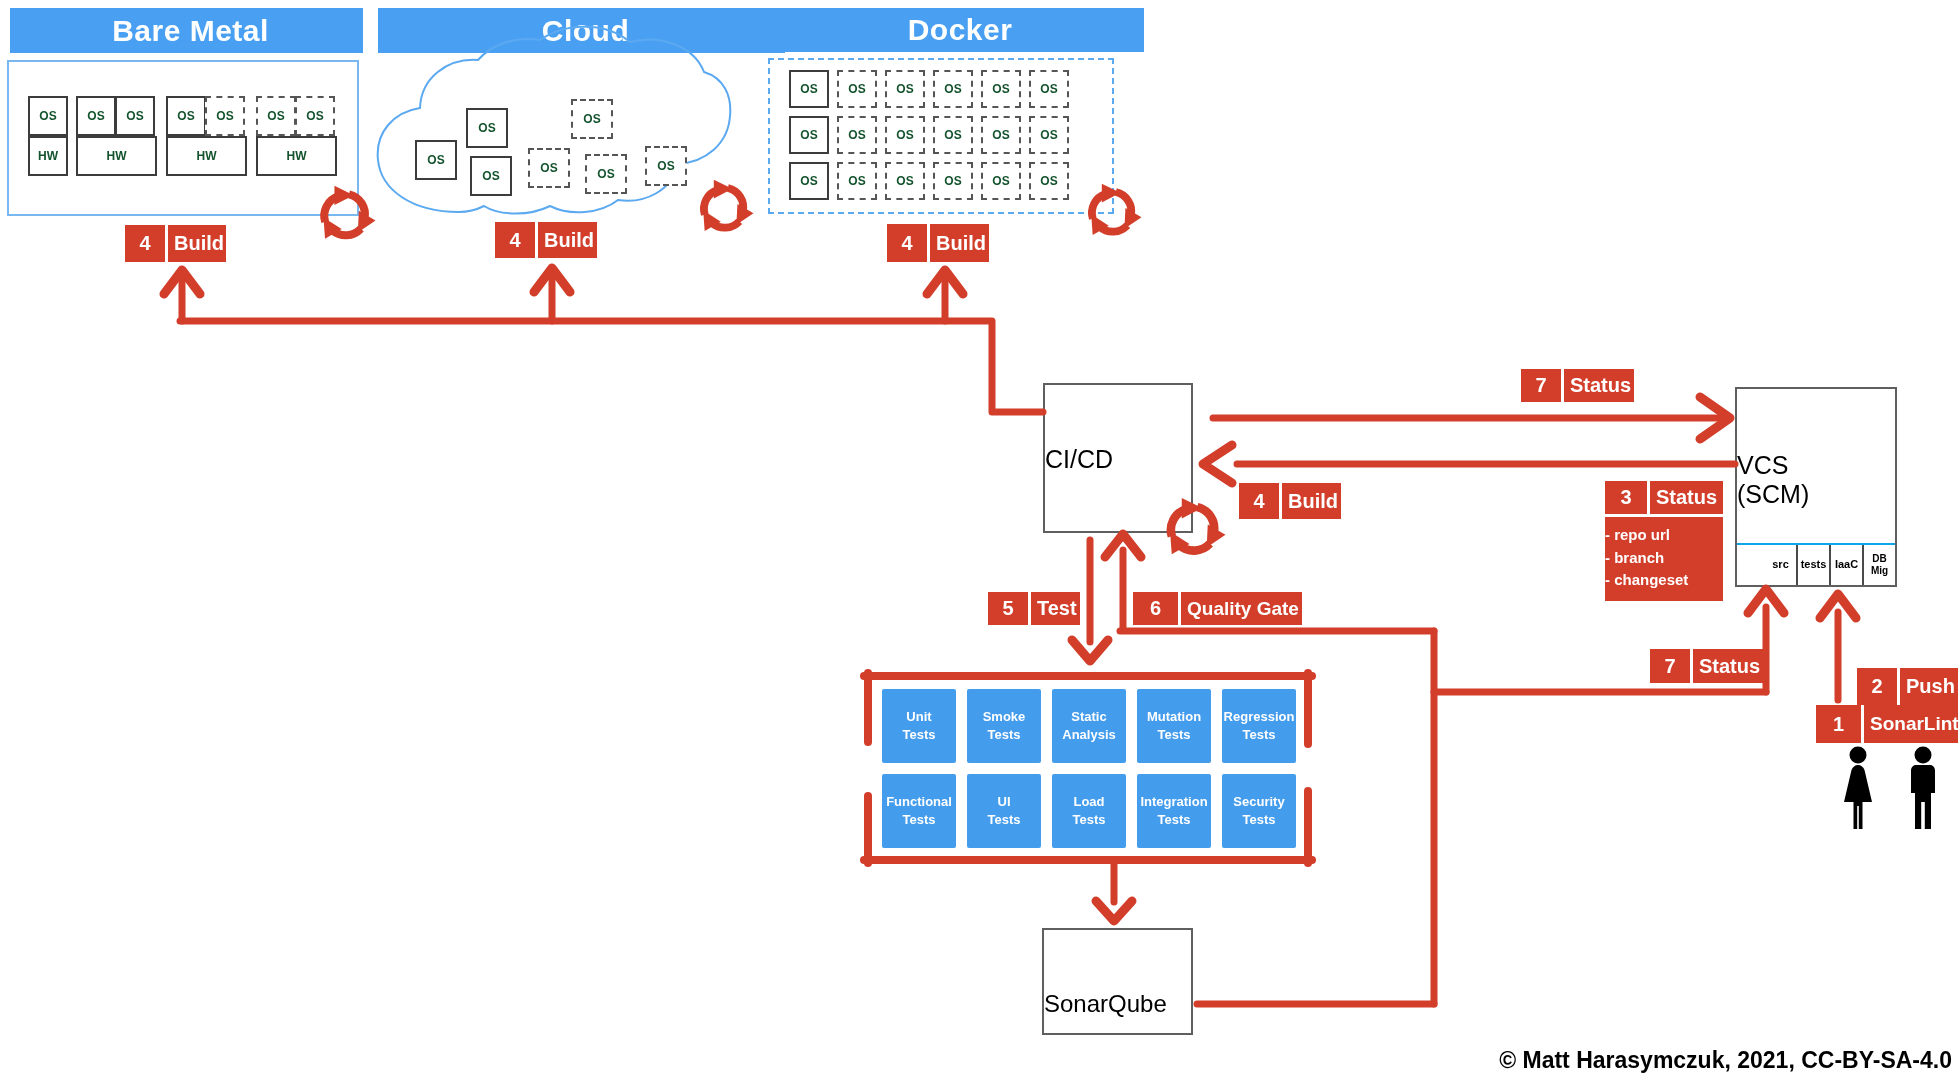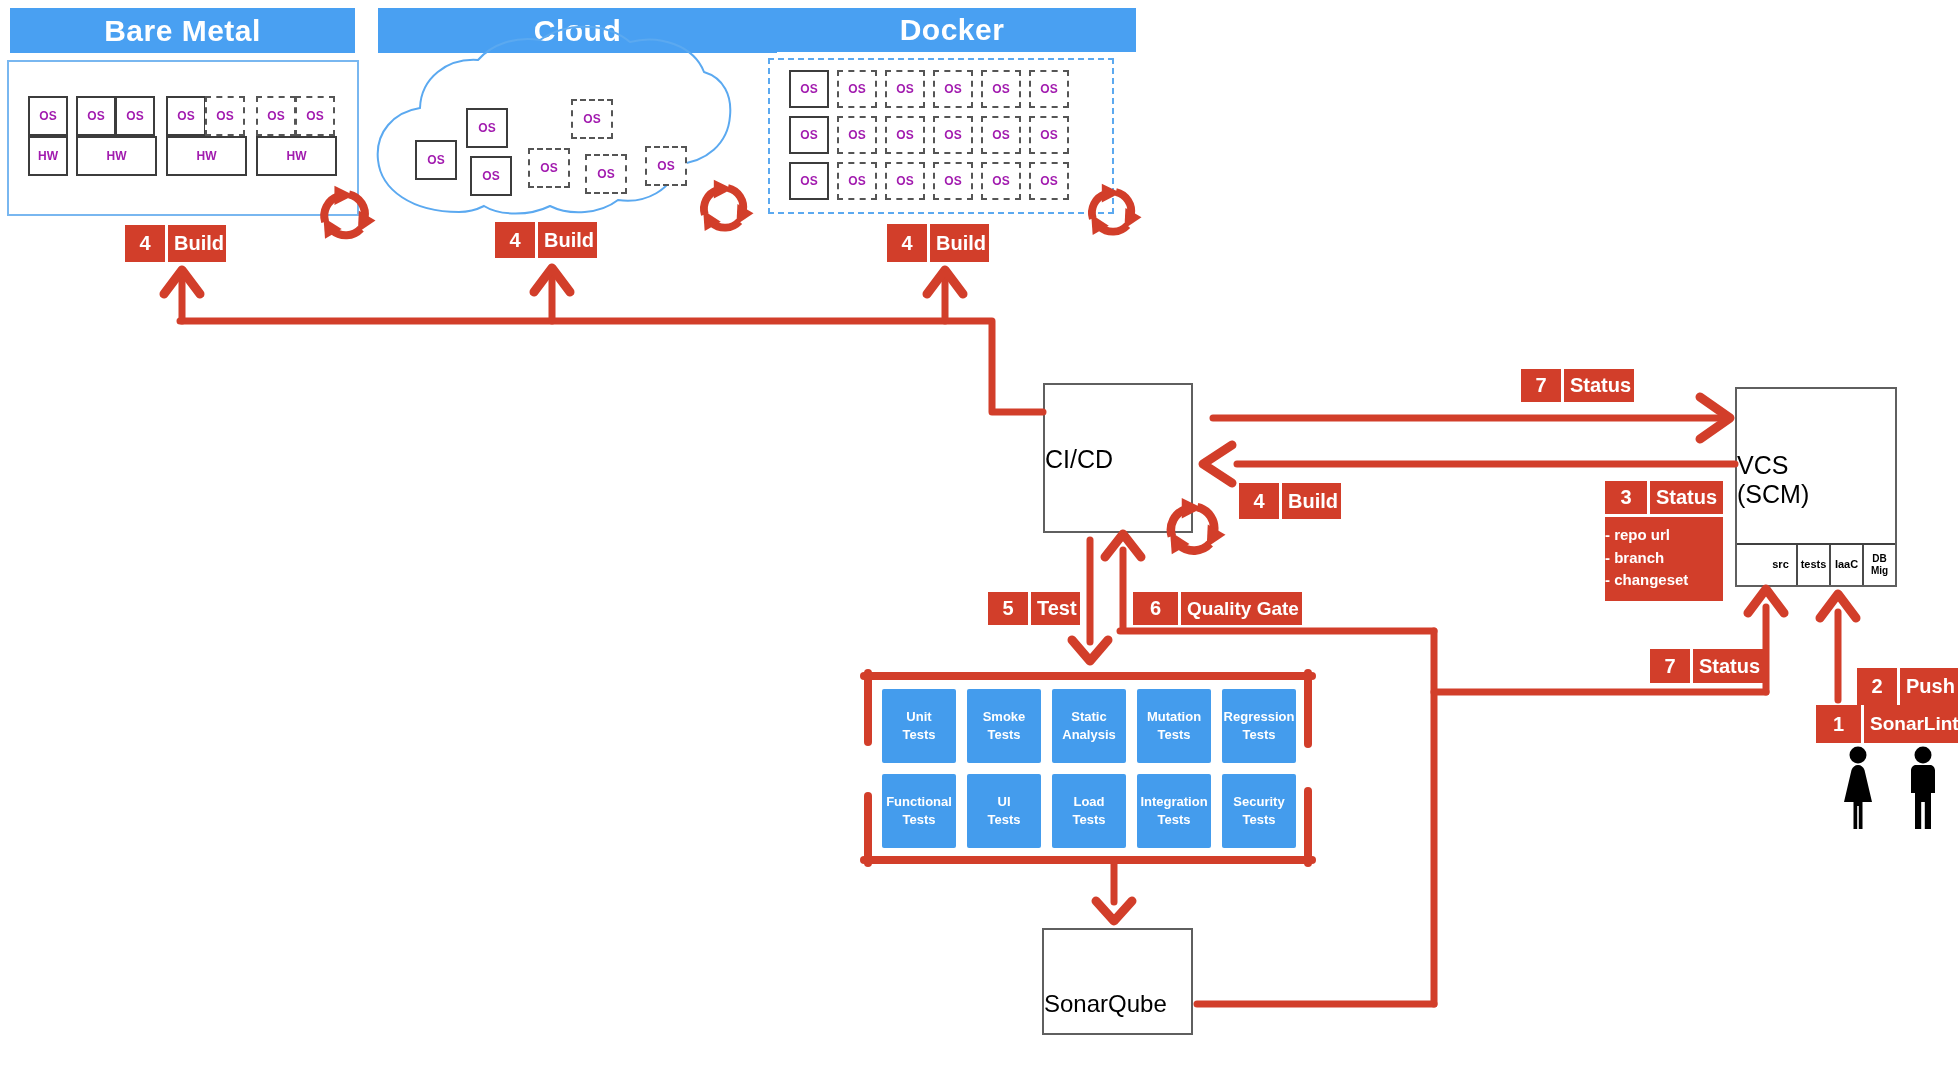--- a/index.html
+++ b/index.html
@@ -1,43 +1,43 @@
 <!DOCTYPE html>
 <html><head>
 <meta charset="utf-8">
 <style>
   html,body{margin:0;padding:0;background:#fff;}
   .canvas{position:relative;width:1960px;height:1080px;background:#fff;
           font-family:"Liberation Sans",sans-serif;overflow:hidden;}
 
   
   .hdr{position:absolute;background:#49a0f2;color:#fff;font-weight:bold;font-size:30px;
-       display:flex;align-items:center;justify-content:center;letter-spacing:.5px;}
+       display:flex;align-items:center;justify-content:center;letter-spacing:.5px;padding-left:8px;}
 
   
   .pbox{position:absolute;background:#fff;}
   .pbox.bm{border:2px solid #79b7f0;}
   .pbox.dk{border:2px dashed #5ba9f0;}
 
   
   .osbox{position:absolute;width:40px;height:40px;background:#fff;border:2px solid #3c3c3c;
          box-sizing:border-box;display:flex;align-items:center;justify-content:center;
-         font-size:12px;font-weight:bold;color:#a21caf;}
+         font-size:12px;font-weight:bold;color:#14532d;}
   .osbox.dashed{border-style:dashed;border-color:#555;}
   .osbox.wide{width:81px;}
   .osbox.h38{height:38px;}
 
   
   .node{position:absolute;background:#fff;border:2px solid #5f5f5f;box-sizing:border-box;
         color:#000;}
   .node .center-label{position:absolute;left:0;right:0;text-align:left;font-size:25px;}
 
   
   .vcs-row{position:absolute;left:0;right:0;bottom:0;height:40px;display:flex;
-           border-top:2px solid #404040;padding-left:28px;}
+           border-top:2px solid #0ea5e9;padding-left:28px;}
   .vcs-cell{flex:1;display:flex;flex-direction:column;align-items:center;justify-content:center;
             border-right:2px solid #4a4a4a;font-size:11px;font-weight:bold;line-height:1.2;}
   .vcs-cell:last-child{border-right:none;}
 
   
   .step{position:absolute;display:flex;background:#d23e2a;color:#fff;font-weight:bold;}
   .step .num{flex:none;width:40px;display:flex;align-items:center;justify-content:center;
              border-right:3px solid #fff;font-size:20px;}
   .step .num.w45{width:45px;}
   .step .txt{flex:1;display:flex;align-items:center;justify-content:center;
@@ -338,14 +338,15 @@
       <path class="redline" stroke-width="8" d="M 1308,673 L 1308,744"></path>
       <path class="redline" stroke-width="8" d="M 1308,791 L 1308,863"></path>
     </g>
 
     <use href="#recycle-icon" transform="translate(314,184) scale(0.62)"></use>
     <use href="#recycle-icon" transform="translate(694,178) scale(0.60)"></use>
     <use href="#recycle-icon" transform="translate(1082,182) scale(0.60)"></use>
     <use href="#recycle-icon" transform="translate(1160,496) scale(0.66)"></use>
   </svg>
 
+  <div class="footer">© Matt Harasymczuk, 2021, CC-BY-SA-4.0</div>
 
 </div>
 
 </body></html>

